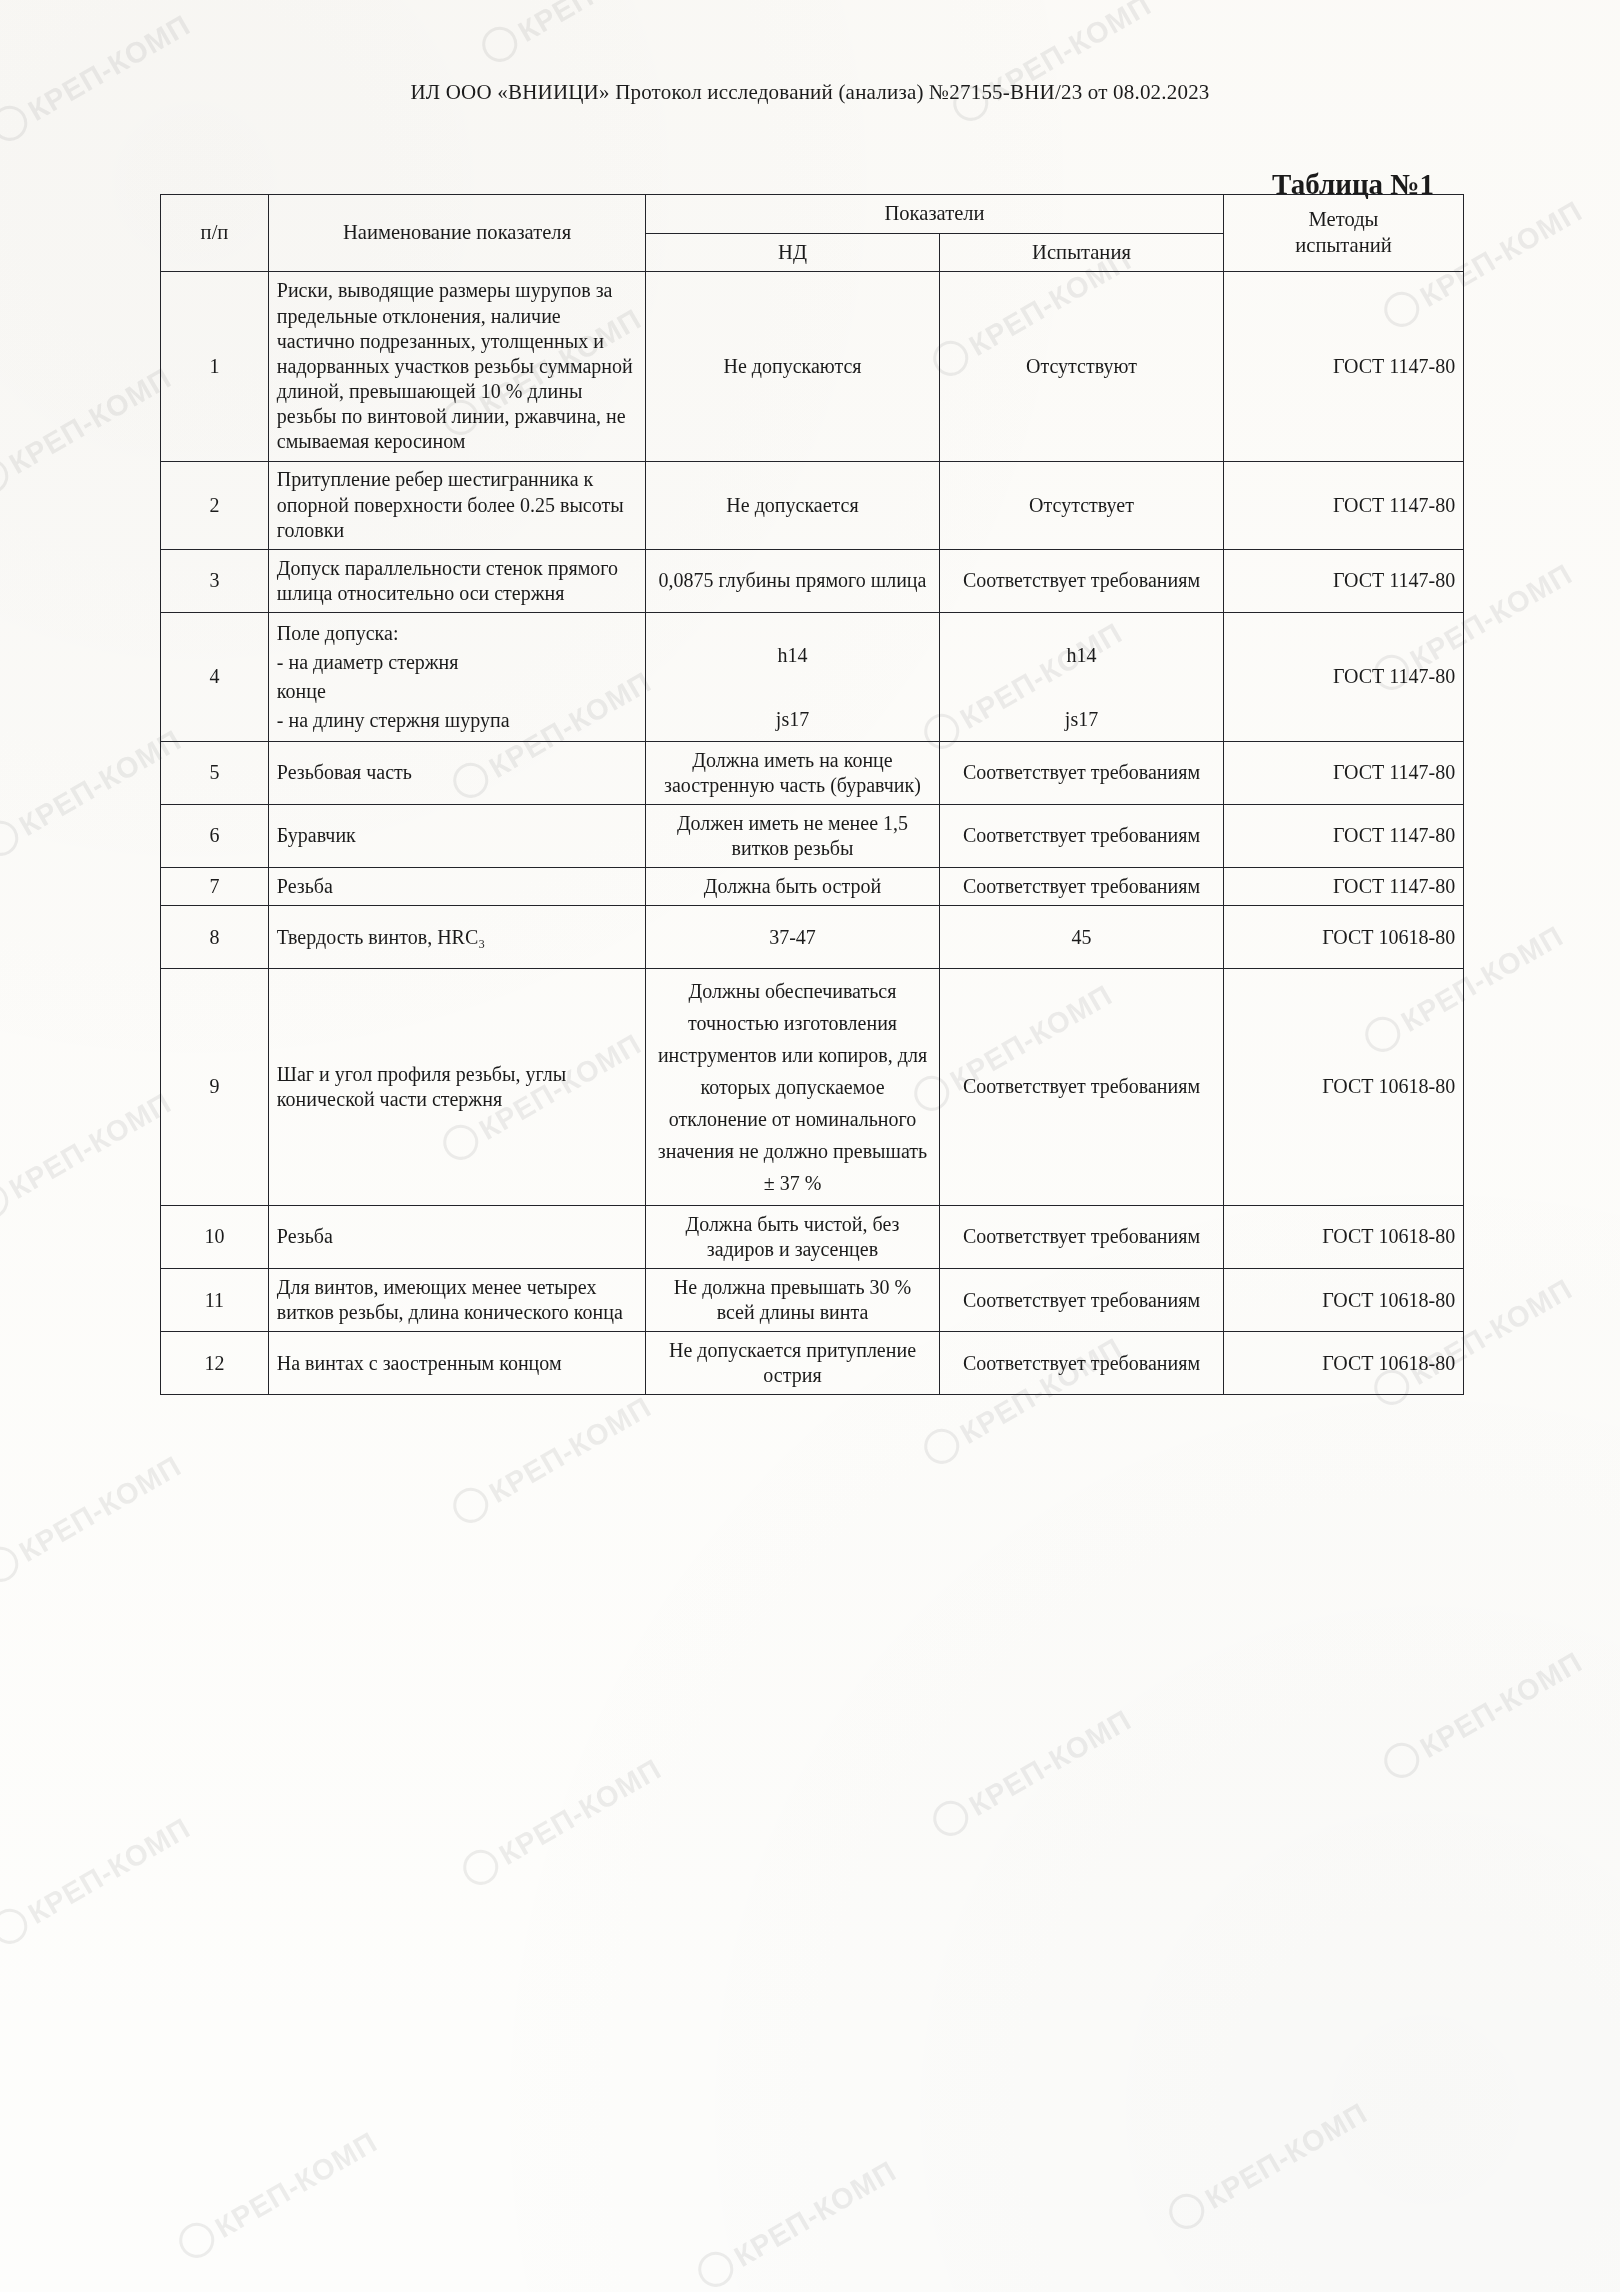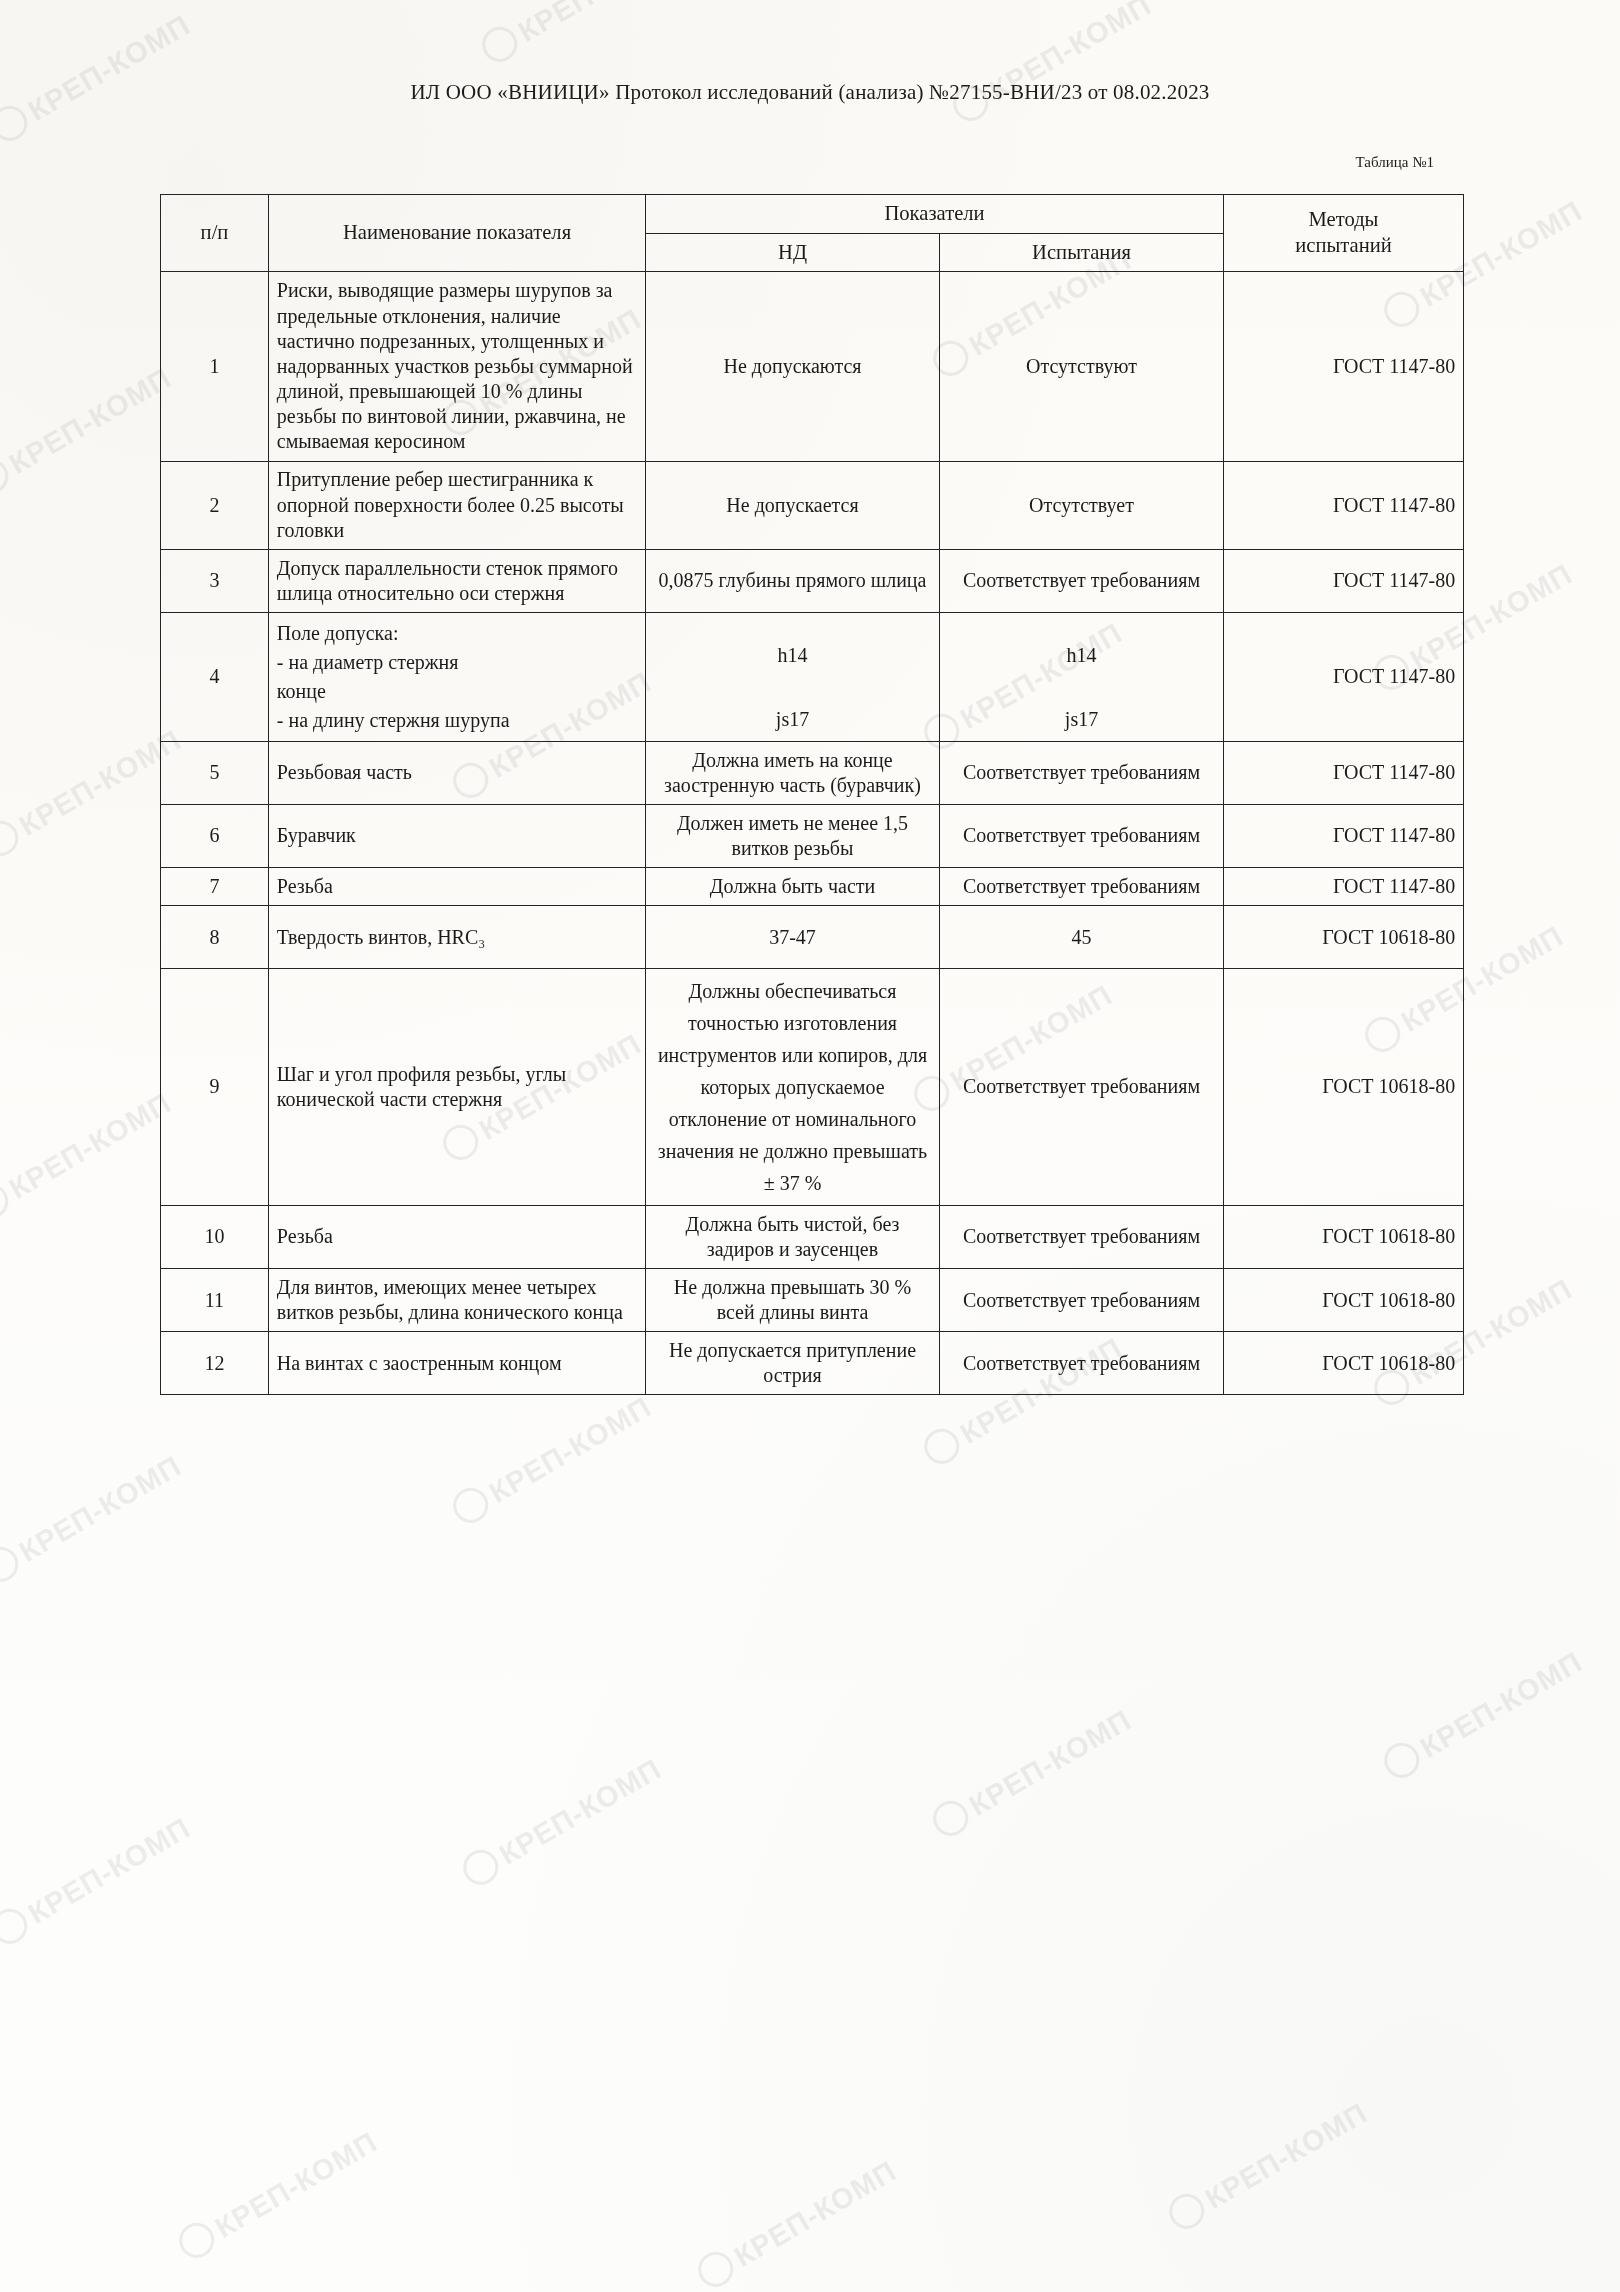--- a/index.html
+++ b/index.html
@@ -69,24 +69,24 @@
     top: 80px;
     left: 0;
     width: 100%;
     text-align: center;
     font-size: 21px;
     letter-spacing: 0.2px;
   }
 
   .table-caption {
     position: absolute;
-    top: 154px;
+    top: 168px;
     right: 186px;
-    font-size: 15px;
-    font-weight: 400;
+    font-size: 29px;
+    font-weight: 700;
   }
 
   table.main {
     position: absolute;
     top: 194px;
     left: 160px;
     width: 1304px;
     border-collapse: collapse;
     font-size: 20px;
     line-height: 1.26;
@@ -237,21 +237,21 @@
           <td class="num">6</td>
           <td class="name">Буравчик</td>
           <td class="nd">Должен иметь не менее 1,5 витков резьбы</td>
           <td class="test">Соответствует требованиям</td>
           <td class="meth">ГОСТ 1147-80</td>
         </tr>
 
         <tr>
           <td class="num">7</td>
           <td class="name">Резьба</td>
-          <td class="nd">Должна быть части</td>
+          <td class="nd">Должна быть острой</td>
           <td class="test">Соответствует требованиям</td>
           <td class="meth">ГОСТ 1147-80</td>
         </tr>
 
         <tr style="height:63px;">
           <td class="num">8</td>
           <td class="name">Твердость винтов, HRC₃</td>
           <td class="nd">37-47</td>
           <td class="test">45</td>
           <td class="meth">ГОСТ 10618-80</td>

